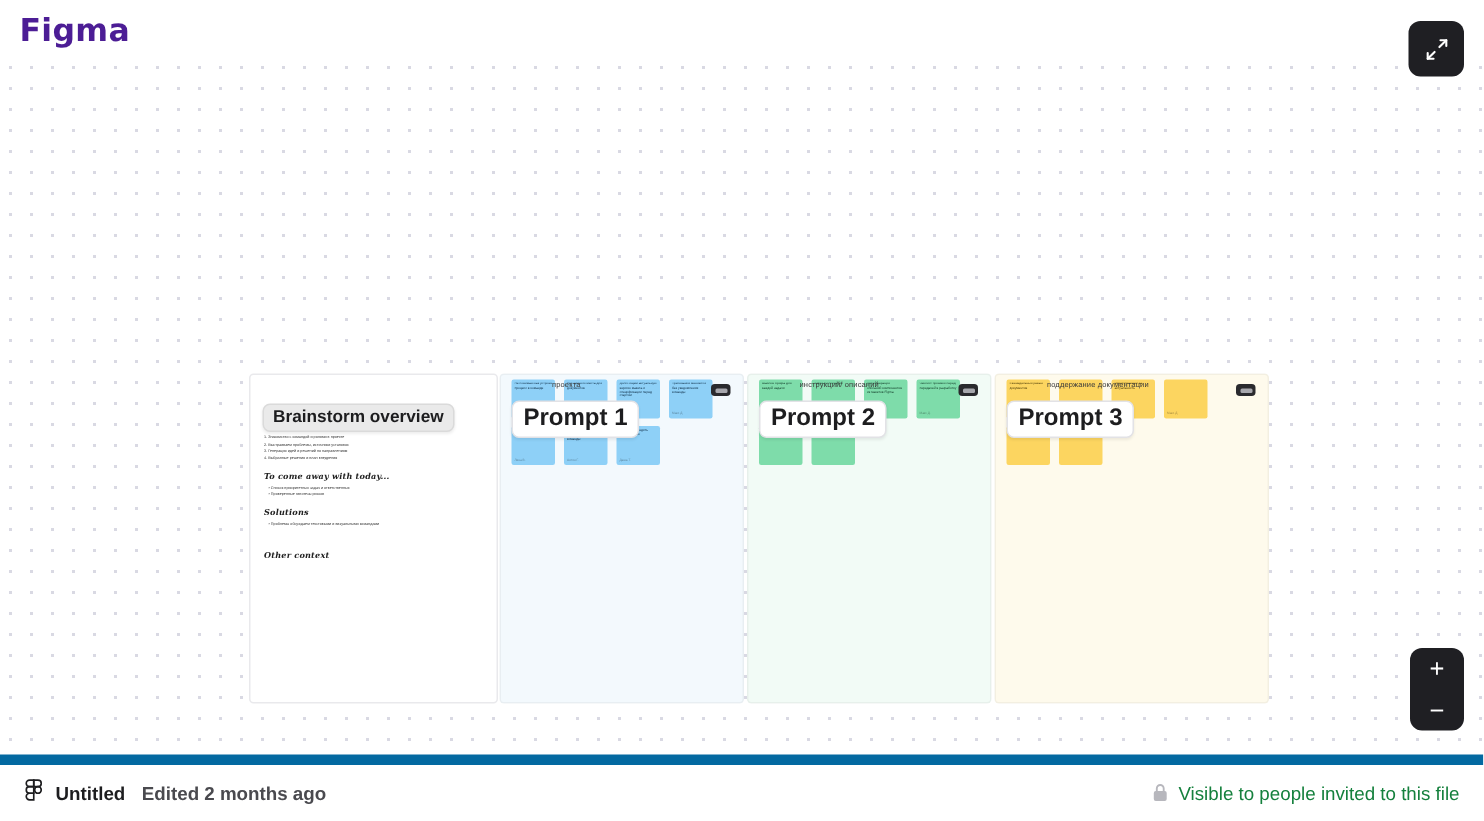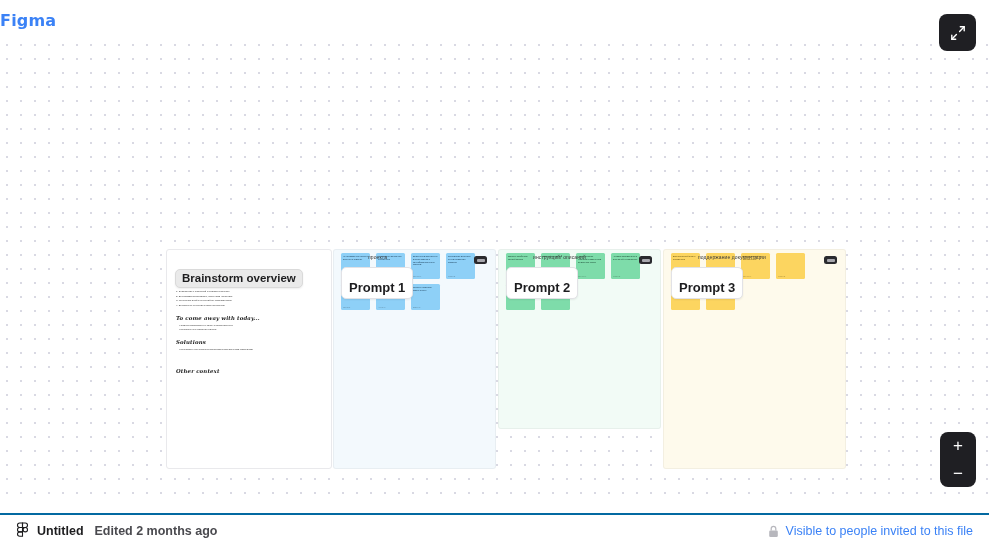--- a/index.html
+++ b/index.html
@@ -20,24 +20,25 @@
 
   
   .topbar {
     position: absolute; top: 0; left: 0;
     width: 989px; height: 40px;
     background: #ffffff;
     z-index: 30;
     display: flex; align-items: center;
   }
   .brand {
-    font-size: 16px;
+    margin-left: 13px;
+    font-size: 21px;
     font-weight: 600;
     letter-spacing: 0.2px;
-    color: #3b82f6;
+    color: #4c1d95;
     font-family: "DejaVu Sans", sans-serif;
   }
 
   
   .canvas {
     position: absolute;
     top: 40px; left: 0;
     width: 989px; height: 465px;
     background-color: #ffffff;
     background-image:
@@ -58,34 +59,34 @@
     inset: 0;
     border-radius: 3px;
     border: 1px solid rgba(0,0,0,0.045);
     overflow: hidden;
   }
 
   .frame.overview  { left: 166px; top: 209px; width: 166px; height: 220px; }
   .frame.overview  .frame-body { background: #ffffff; border-color: #e9e9ec; }
   .frame.p1        { left: 333px; top: 209px; width: 163px; height: 220px; }
   .frame.p1        .frame-body { background: #f3f9fd; }
-  .frame.p2        { left: 498px; top: 209px; width: 163px; height: 180px; }
+  .frame.p2        { left: 498px; top: 209px; width: 163px; height: 220px; }
   .frame.p2        .frame-body { background: #f2fbf6; }
   .frame.p3        { left: 663px; top: 209px; width: 183px; height: 220px; }
   .frame.p3        .frame-body { background: #fefaec; }
 
   
   .frame-chip {
     position: absolute;
     left: 8px; top: 18px;
     background: #ffffff;
     border: 1px solid #e2e2e6;
     border-radius: 5px;
-    padding: 12px 7px 3px 7px;
-    font-size: 13px;
+    padding: 2px 7px 3px 7px;
+    font-size: 16px;
     font-weight: 700;
     color: #1d1d1f;
     white-space: nowrap;
     z-index: 12;
     box-shadow: 0 1px 2px rgba(0,0,0,0.07);
     font-family: "Liberation Sans", sans-serif;
   }
   .frame.overview .frame-chip {
     left: 9px; top: 20px;
     background: #eaeaea;
@@ -235,23 +236,23 @@
     background: transparent;
     border: none;
     font-family: "Liberation Sans", sans-serif;
     user-select: none;
   }
 
   
   .statusbar {
     position: absolute;
     left: 0; bottom: 0;
-    width: 989px; height: 34px;
+    width: 989px; height: 44px;
     background: #ffffff;
-    border-top: 2px solid #0369a1;
+    border-top: 7px solid #0369a1;
     display: flex;
     align-items: center;
     z-index: 30;
   }
   .status-left {
     display: flex; align-items: center;
     margin-left: 16px;
     gap: 8px;
   }
   .figma-mark { width: 13px; height: 19px; display: block; }
@@ -269,21 +270,21 @@
   .status-right {
     margin-left: auto;
     margin-right: 16px;
     display: flex;
     align-items: center;
     gap: 7px;
   }
   .lock-icon { width: 11px; height: 13px; display: block; }
   .visibility-text {
     font-size: 12.5px;
-    color: #3b82f6;
+    color: #15803d;
   }
 </style>
 </head>
 <body>
 
 <div class="app">
 
   <div class="topbar">
     <div class="brand">Figma</div>
   </div>

